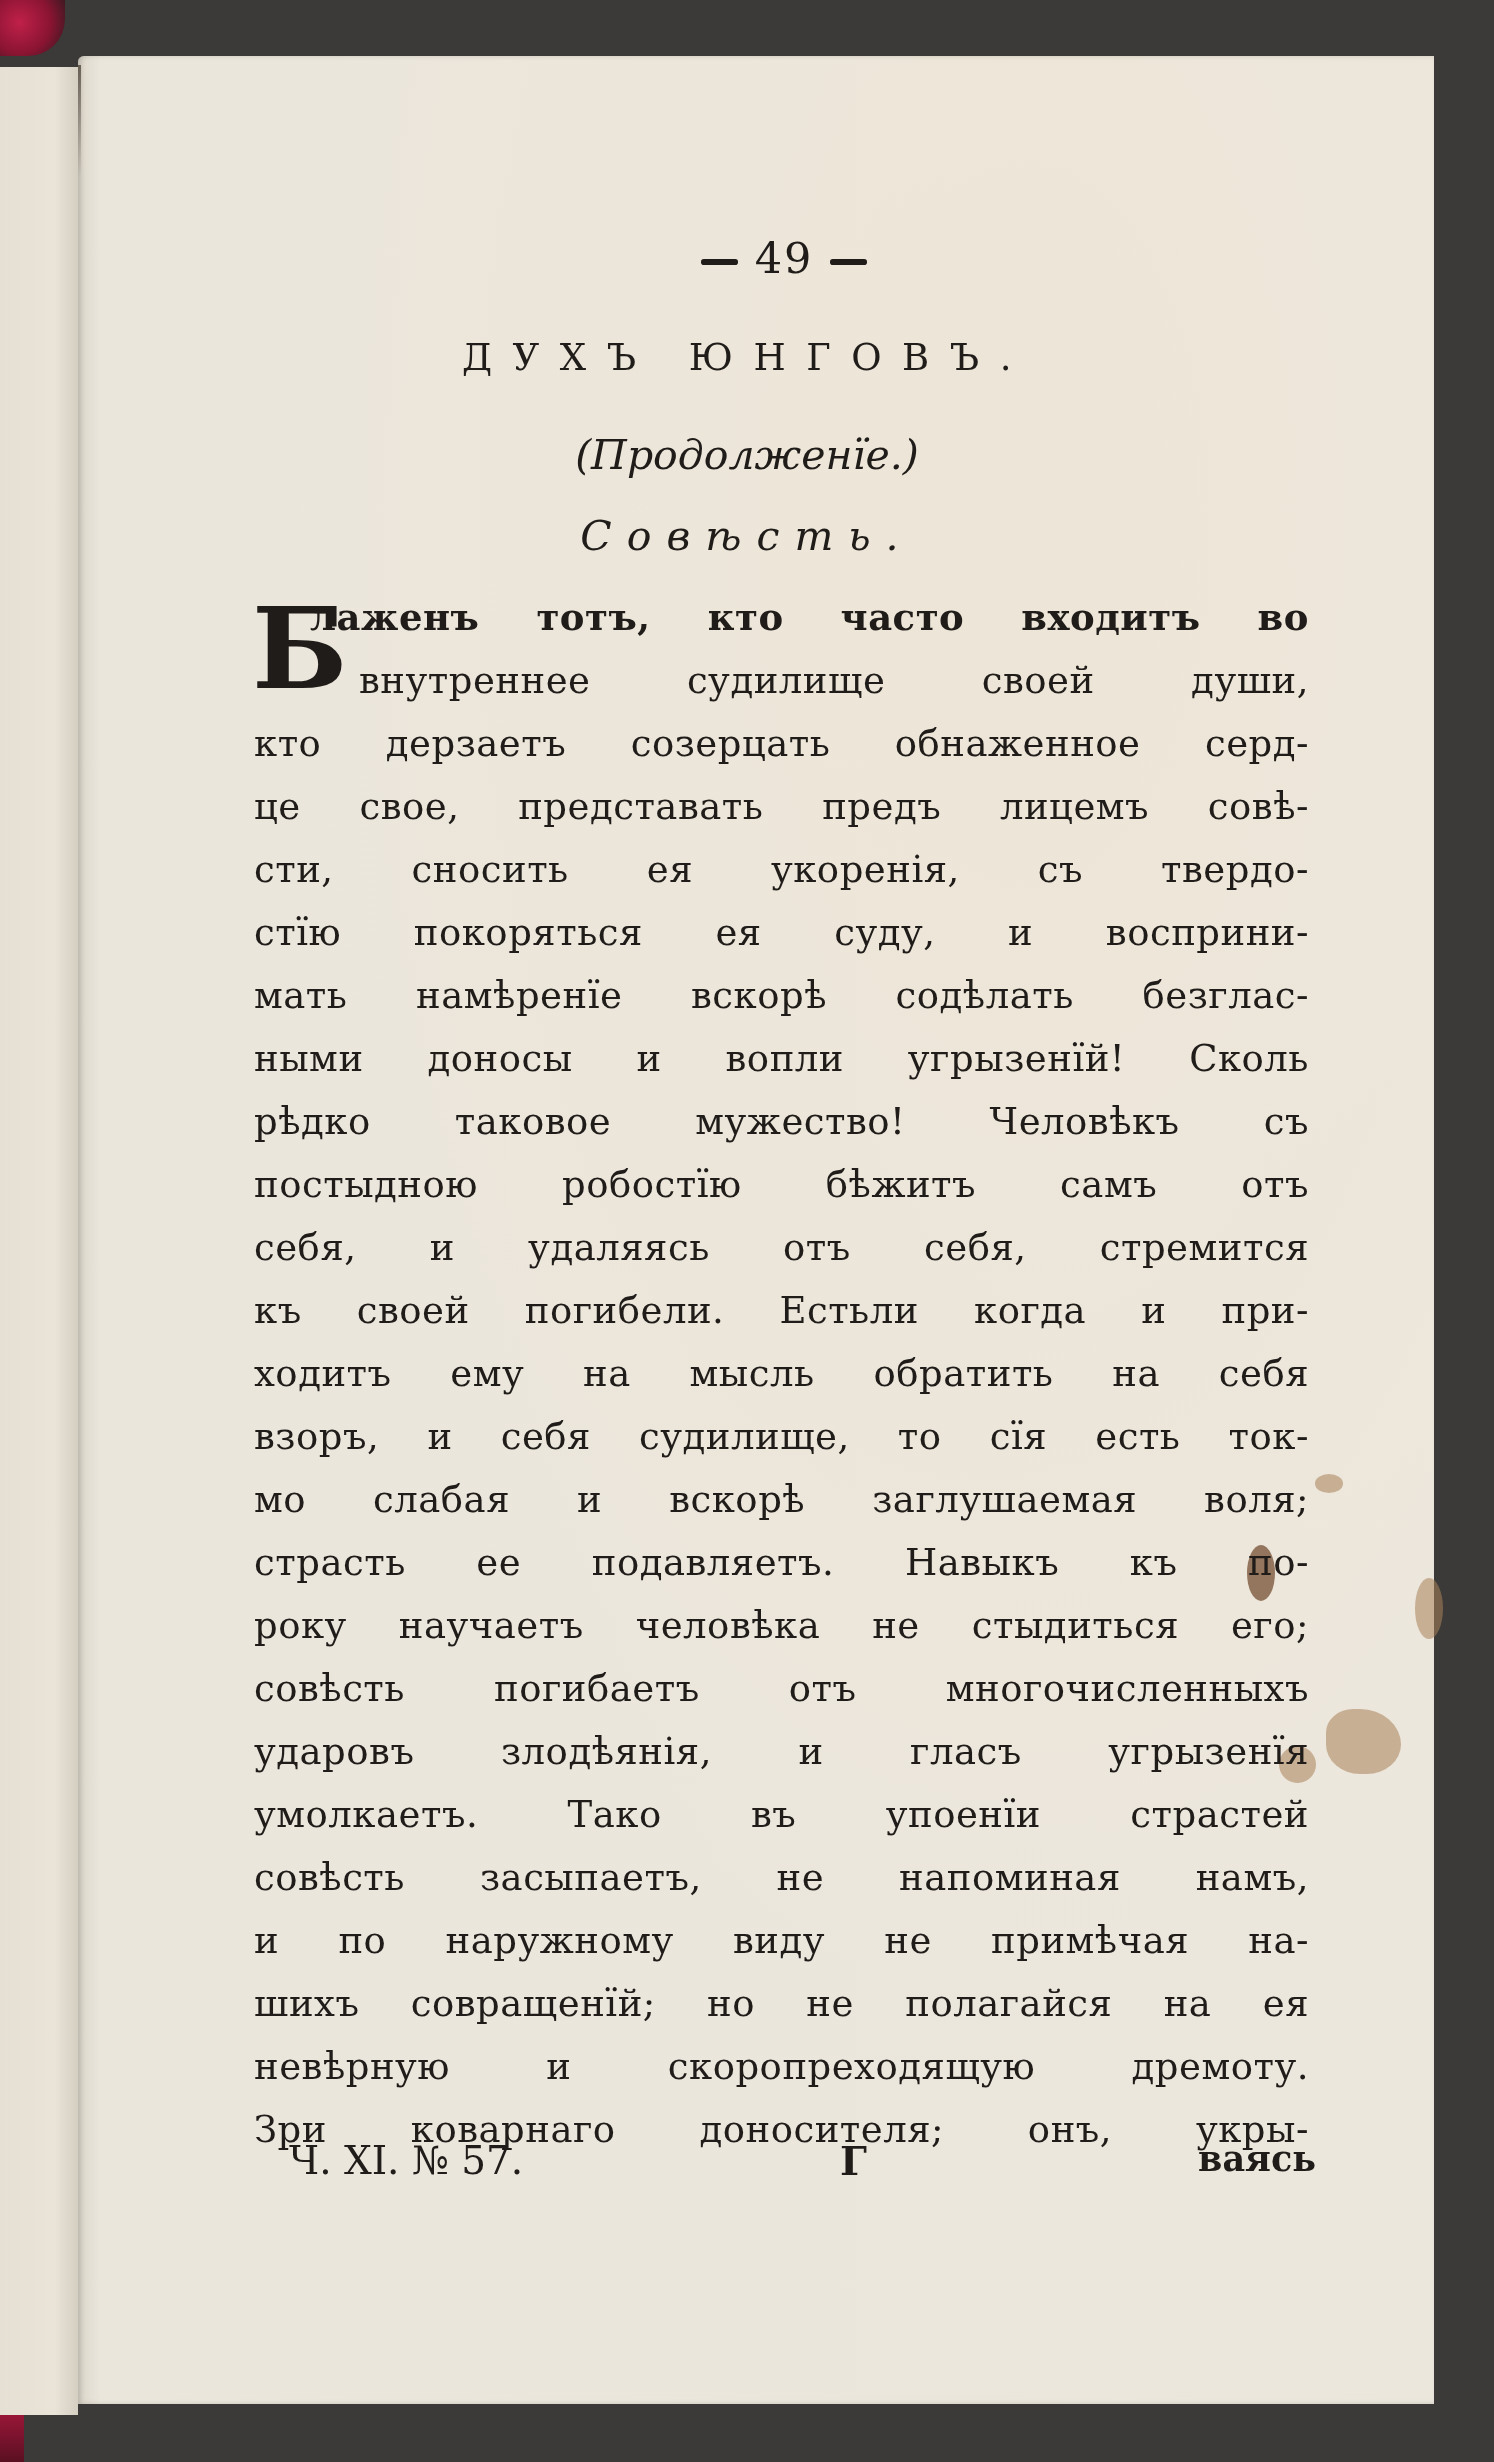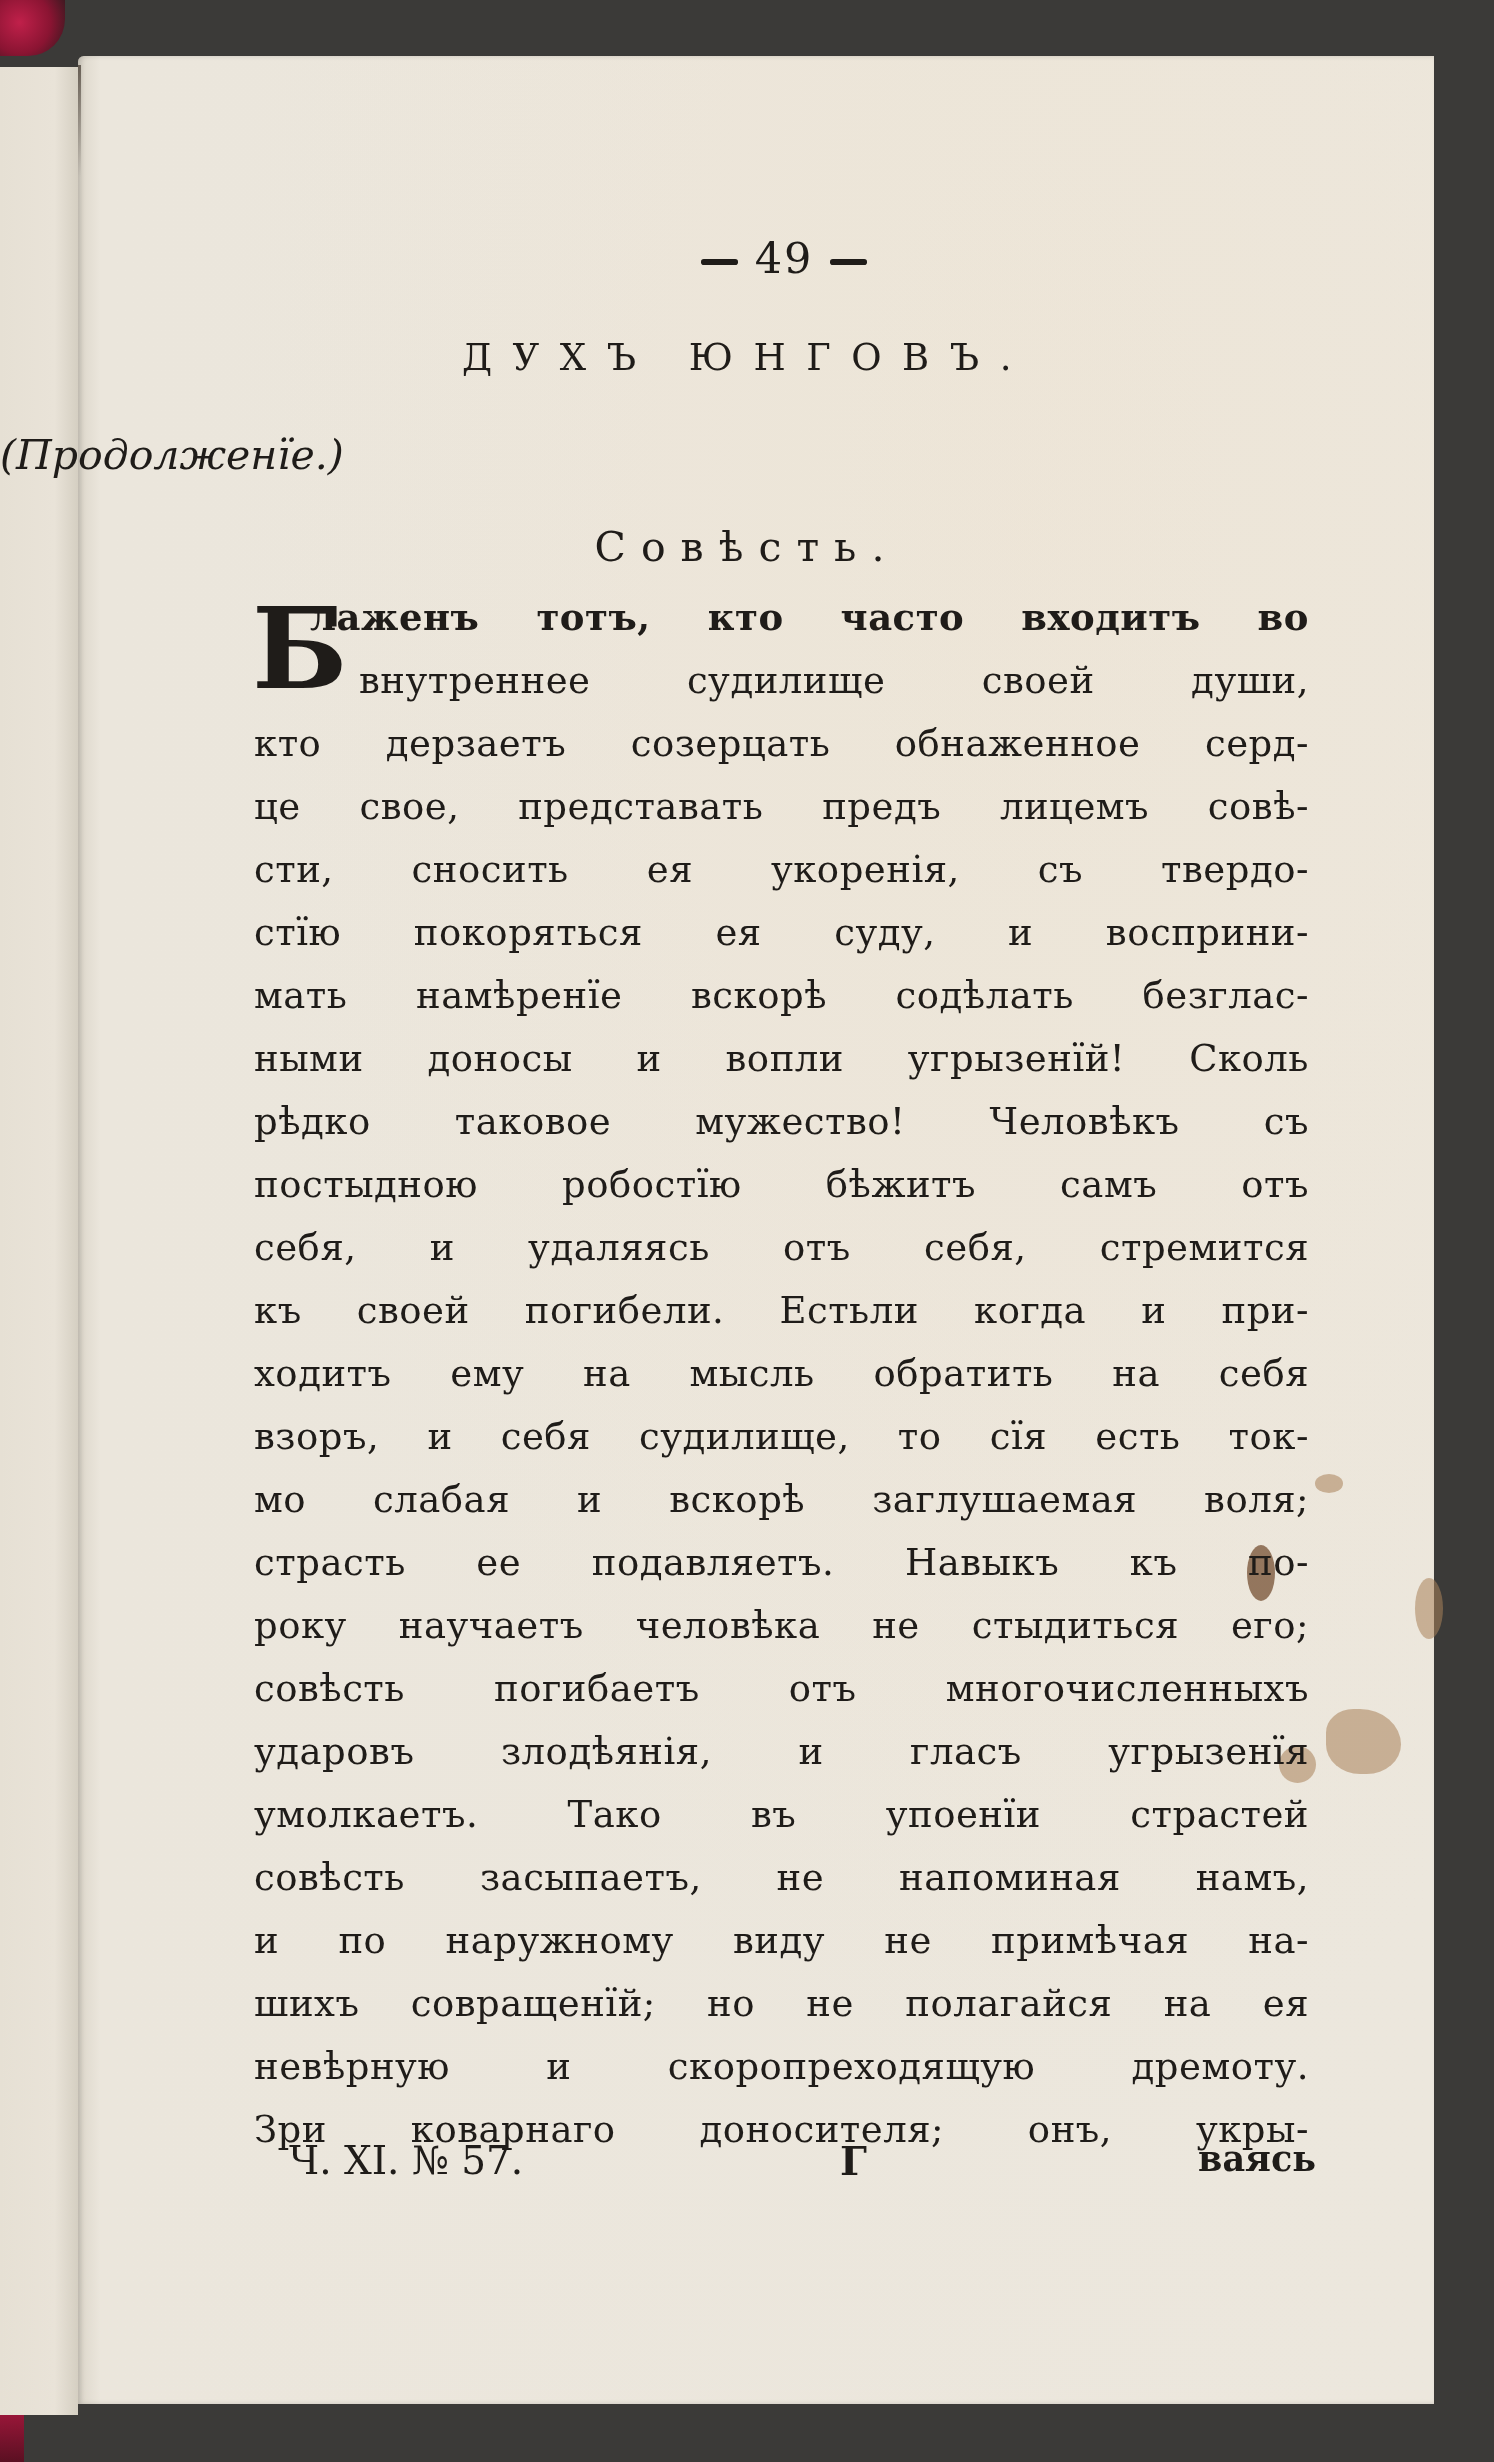--- a/index.html
+++ b/index.html
@@ -92,32 +92,33 @@
       text-align: center;
       font-size: 37px;
       letter-spacing: 20.5px;
       font-family: "DejaVu Serif", serif;
     }
     .subtitle {
       position: absolute;
       top: 431px;
       left: 0;
       width: 1494px;
-      text-align: left;
+      text-align: center;
       font-size: 41px;
       font-style: italic;
       font-family: "DejaVu Serif", serif;
     }
     .section-title {
       position: absolute;
-      top: 523px;
+      top: 512px;
       left: 0;
       width: 1494px;
       text-align: center;
       font-size: 41px;
+      font-style: italic;
       letter-spacing: 15px;
       font-family: "DejaVu Serif", serif;
     }
     .body-text {
       position: absolute;
       left: 254px;
       top: 586px;
       width: 1055px;
     }
     .line {

